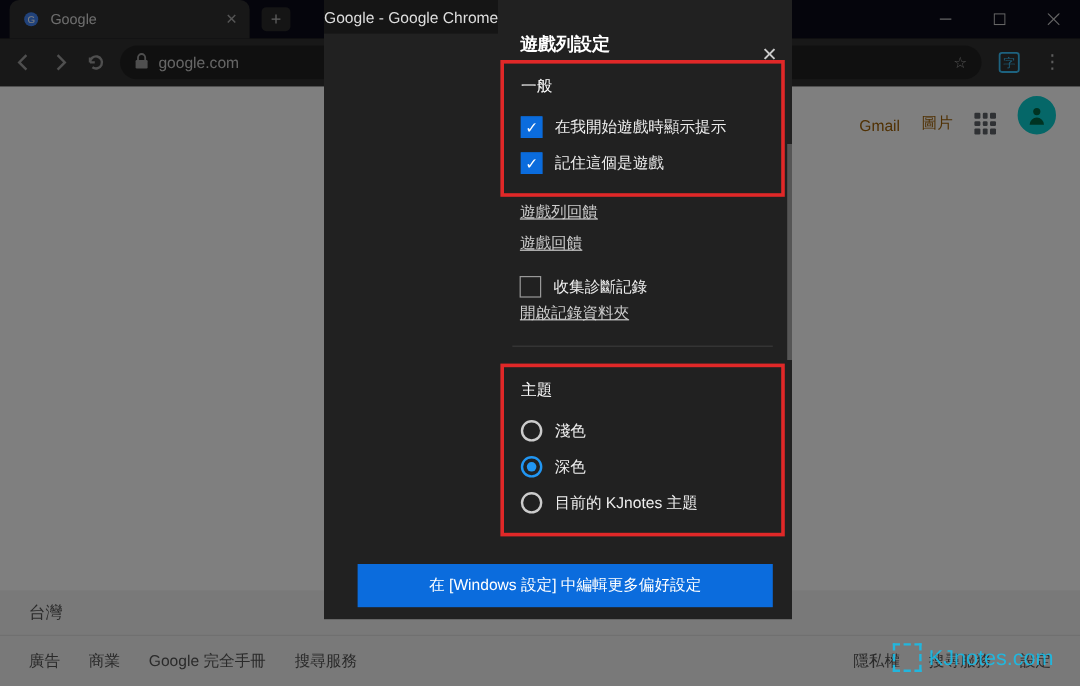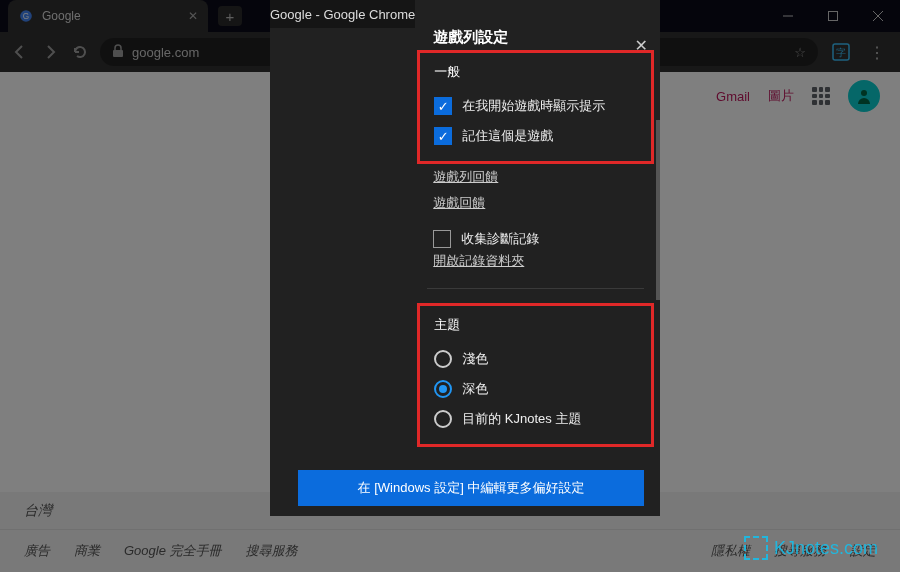--- a/index.html
+++ b/index.html
@@ -19,26 +19,26 @@
 .nav-ico { width: 20px; color: #9e9e9e; display: flex; align-items: center; justify-content: center; }
 .nav-ico svg { stroke: #9e9e9e; stroke-width: 2; fill: none; }
 .urlbar { flex: 1; height: 28px; background: #212121; border-radius: 14px; display: flex; align-items: center; padding: 0 12px; gap: 8px; color: #ccc; font-size: 13px; }
 .urlbar .lock { color: #9e9e9e; }
 .urlbar .star { margin-left: auto; color: #9e9e9e; }
 .tool-ico { width: 26px; color: #88d7ff; display: flex; align-items: center; justify-content: center; }
 .menu-ico { color: #bbb; }
 
 
 .page { position: absolute; top: 72px; left: 0; right: 0; bottom: 0; background: #fff; }
-.page-top { height: 32px; display: flex; align-items: center; justify-content: flex-end; padding-right: 20px; gap: 18px; font-size: 13px; color: #be185d; margin-top: 8px; }
+.page-top { height: 32px; display: flex; align-items: flex-end; justify-content: flex-end; padding-right: 20px; gap: 18px; font-size: 13px; color: #a16207; margin-top: 8px; }
 .apps-grid { width: 18px; height: 18px; display: grid; grid-template-columns: repeat(3,1fr); grid-template-rows: repeat(3,1fr); gap: 2px; }
 .apps-grid span { background: #5f6368; border-radius: 1px; }
 .avatar { width: 32px; height: 32px; border-radius: 50%; background: #0bcfd1; border: 2px solid #0bcfd1; display: flex; align-items: center; justify-content: center; }
 .avatar svg { fill: #064; }
-.page-bottom { position: absolute; bottom: 0; left: 0; right: 0; font-style: italic; }
+.page-bottom { position: absolute; bottom: 0; left: 0; right: 0; }
 .locrow { height: 38px; background: #f2f2f2; display: flex; align-items: center; padding: 0 24px; font-size: 14px; color: #555; border-bottom: 1px solid #e0e0e0; }
 .linkrow { height: 42px; background: #f2f2f2; display: flex; align-items: center; padding: 0 24px; font-size: 13px; color: #555; gap: 24px; }
 .linkrow .right { margin-left: auto; display: flex; gap: 24px; justify-content: space-between; }
 
 
 .dim { position: absolute; inset: 0; background: rgba(0,0,0,0.5); }
 
 
 .modal { position: absolute; top: 0; left: 270px; width: 390px; height: 516px; background: #212121; color: #eee; display: flex; flex-direction: row; }
 .modal-title { height: 28px; display: flex; align-items: center; justify-content: center; font-size: 13px; color: #ddd; background: #151515; }

